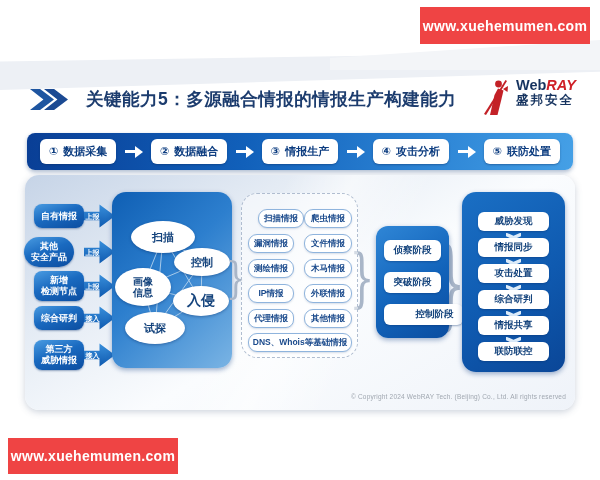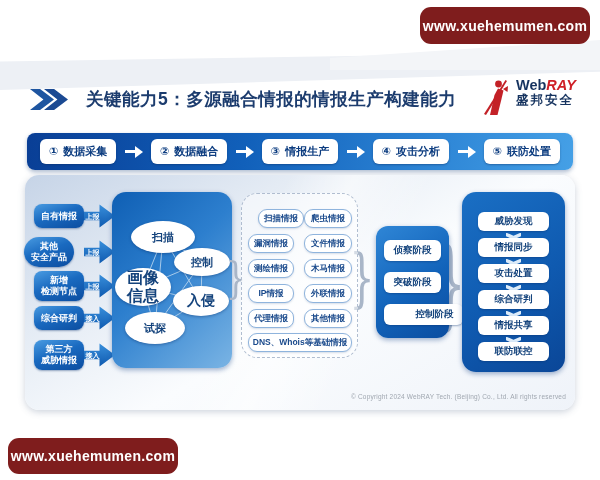--- a/index.html
+++ b/index.html
@@ -9,22 +9,22 @@
   .abs{position:absolute;}
   .pre{white-space:pre-line;}
 
   
   .deco-band{left:0;top:52px;width:600px;height:38px;background:#edf0f5;
              clip-path:polygon(0 25%,100% 0,100% 52%,0 100%);}
   .deco-band2{left:330px;top:40px;width:270px;height:30px;background:#f3f5f8;
              clip-path:polygon(0 60%,100% 0,100% 100%,0 100%);}
 
   
-  .wm{background:#7f1d1d;color:#ffffff;display:flex;align-items:center;justify-content:center;
-      font-weight:bold;font-size:14px;letter-spacing:.3px;border-radius:11px;}
+  .wm{background:#ef4444;color:#ffffff;display:flex;align-items:center;justify-content:center;
+      font-weight:bold;font-size:14px;letter-spacing:.3px;}
   .wm-top{left:420px;top:7px;width:170px;height:37px;}
   .wm-bottom{left:8px;top:438px;width:170px;height:36px;}
 
   
   .title-ico{left:30px;top:89px;width:38px;height:21px;}
   .chv{position:absolute;top:0;width:24px;height:21px;background:#1e55a0;
        clip-path:polygon(0 0,42% 0,100% 50%,42% 100%,0 100%,56% 50%);}
   .chv.c2{left:14px;background:#1b4a93;}
   .page-title{left:86px;top:87px;font-size:17.5px;font-weight:bold;color:#1c3c6e;letter-spacing:.5px;}
   .logo{left:481px;top:74px;width:115px;height:46px;}
@@ -198,21 +198,21 @@
         <line x1="90" y1="70" x2="31" y2="95"></line>
         <line x1="90" y1="70" x2="89" y2="109"></line>
         <line x1="90" y1="70" x2="43" y2="136"></line>
         <line x1="31" y1="95" x2="43" y2="136"></line>
         <line x1="31" y1="95" x2="89" y2="109"></line>
         <line x1="89" y1="109" x2="43" y2="136"></line>
       </g>
     </svg>
     <div class="gnode" style="left:19px;top:29px;width:64px;height:32px;font-size:11px;">扫描</div>
     <div class="gnode" style="left:62px;top:56px;width:56px;height:28px;font-size:11px;">控制</div>
-    <div class="gnode pre" style="left:3px;top:76px;width:56px;height:38px;font-size:16px;line-height:1.15;">画像
+    <div class="gnode pre" style="left:3px;top:76px;width:56px;height:38px;font-size:10px;line-height:1.15;">画像
 信息</div>
     <div class="gnode" style="left:61px;top:94px;width:56px;height:30px;font-size:14px;">入侵</div>
     <div class="gnode" style="left:13px;top:120px;width:60px;height:32px;font-size:11px;">试探</div>
   </div>
 
   <div class="abs brace b1"></div>
   <div class="abs brace b2"></div>
   <div class="abs brace b3"></div>
 
   <div class="abs intel-box"></div>

